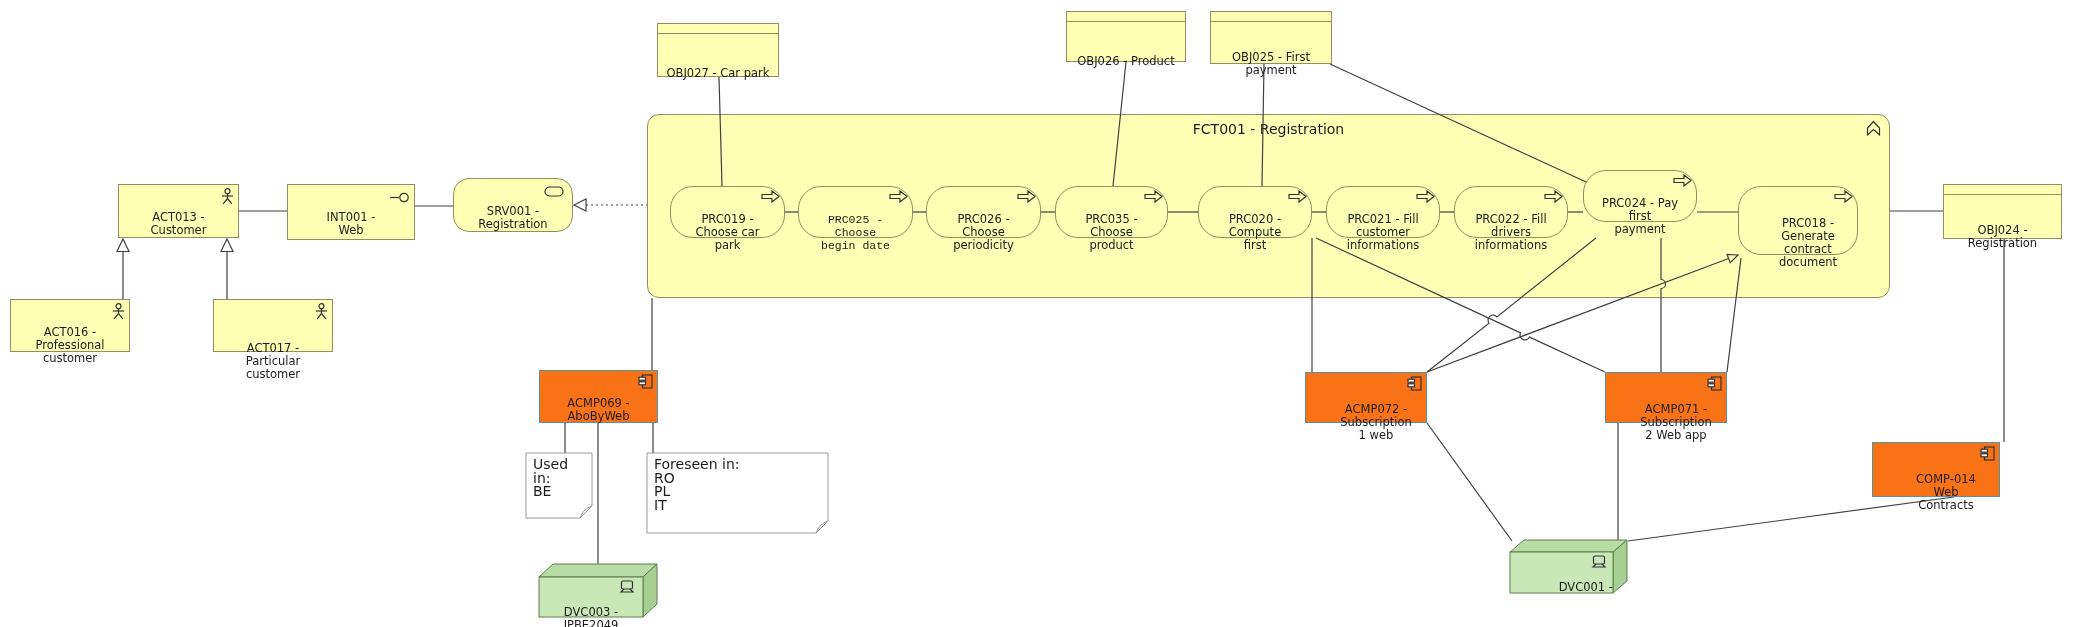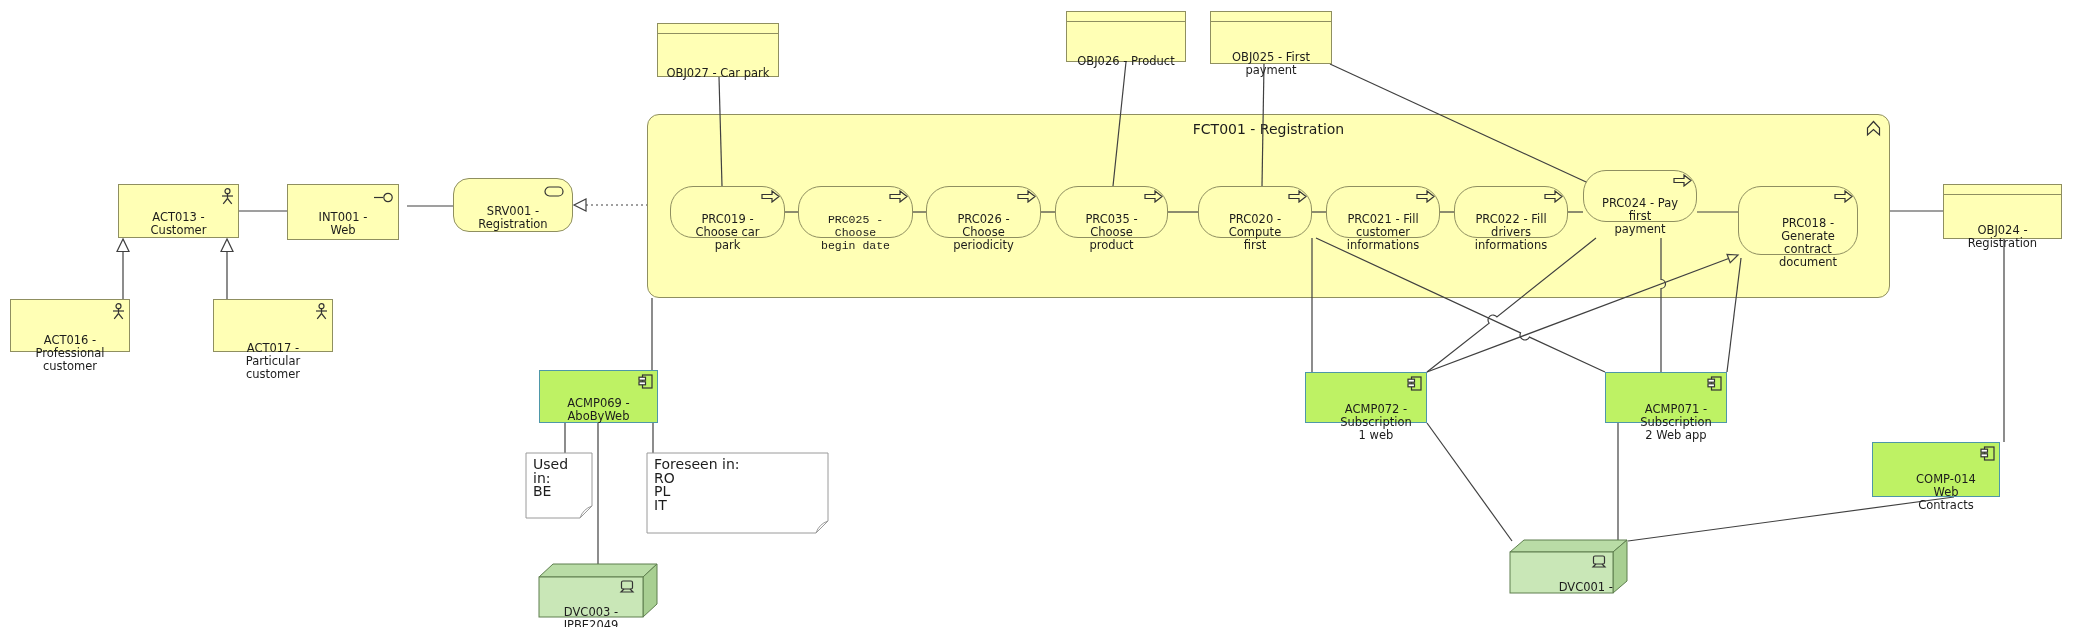--- a/index.html
+++ b/index.html
@@ -2,21 +2,21 @@
 <html><head>
 <meta charset="utf-8">
 <style>
   html,body{margin:0;padding:0;background:#fff;}
   #canvas{position:relative;width:2084px;height:627px;background:#fff;overflow:hidden;
           font-family:"DejaVu Sans",sans-serif;color:#1c1c1c;}
   svg.wires{position:absolute;left:0;top:0;z-index:2;}
   .node{position:absolute;box-sizing:border-box;border:1px solid;z-index:3;
         font-size:11.5px;line-height:13px;text-align:center;white-space:pre-line;padding-top:0;}
   .biz{background:#FFFFB5;border-color:#8F8F60;}
-  .app{background:#bef264;border-color:#4E97A8;}
+  .app{background:#f97316;border-color:#4E97A8;}
   .rounded{border-radius:23px;}
   .srv{border-radius:16px;}
   .container-box{position:absolute;box-sizing:border-box;z-index:1;background:#FFFFB5;
         border:1px solid #8F8F60;border-radius:12px;}
   .container-label{position:absolute;top:6px;left:0;width:100%;text-align:center;
         font-size:14px;}
   .band{position:absolute;left:0;top:0;right:0;height:9px;border-bottom:1px solid #8F8F60;}
   .obj .lbl{display:block;margin-top:11px;}
   .pad-sm{padding-top:4px;padding-left:20px;}
   .icon{position:absolute;top:3px;right:4px;z-index:4;line-height:0;}
@@ -117,21 +117,21 @@
             <circle cx="6.5" cy="3.2" r="2.5"></circle>
             <line x1="6.5" y1="5.7" x2="6.5" y2="10.5"></line>
             <line x1="1" y1="8" x2="12" y2="8"></line>
             <line x1="6.5" y1="10.5" x2="2.2" y2="15.8"></line>
             <line x1="6.5" y1="10.5" x2="10.8" y2="15.8"></line>
           </g>
         </svg></span>
     <span class="lbl">ACT013 -
 Customer</span>
   </div>
-  <div class="node biz" style="left:10px;top:299px;width:120px;height:53px;padding-top:8px;">
+  <div class="node biz" style="left:10px;top:299px;width:120px;height:53px;padding-top:0;">
     <span class="icon"><svg width="13" height="17" viewBox="0 0 13 17">
           <g fill="none" stroke="#333" stroke-width="1.2">
             <circle cx="6.5" cy="3.2" r="2.5"></circle>
             <line x1="6.5" y1="5.7" x2="6.5" y2="10.5"></line>
             <line x1="1" y1="8" x2="12" y2="8"></line>
             <line x1="6.5" y1="10.5" x2="2.2" y2="15.8"></line>
             <line x1="6.5" y1="10.5" x2="10.8" y2="15.8"></line>
           </g>
         </svg></span>
     <span class="lbl">ACT016 -
@@ -146,21 +146,21 @@
             <line x1="1" y1="8" x2="12" y2="8"></line>
             <line x1="6.5" y1="10.5" x2="2.2" y2="15.8"></line>
             <line x1="6.5" y1="10.5" x2="10.8" y2="15.8"></line>
           </g>
         </svg></span>
     <span class="lbl">ACT017 -
 Particular
 customer</span>
   </div>
 
-  <div class="node biz" style="left:287px;top:184px;width:112px;height:56px;">
+  <div class="node biz" style="left:287px;top:184px;width:128px;height:56px;">
     <span class="icon" style="top:7px;"><svg width="20" height="11" viewBox="0 0 20 11">
           <g fill="none" stroke="#333" stroke-width="1.2">
             <line x1="0" y1="5.5" x2="9" y2="5.5"></line>
             <circle cx="14" cy="5.5" r="4.2"></circle>
           </g>
         </svg></span>
     <span class="lbl">INT001 -
 Web</span>
   </div>
   <div class="node biz srv" style="left:453px;top:178px;width:120px;height:54px;">

